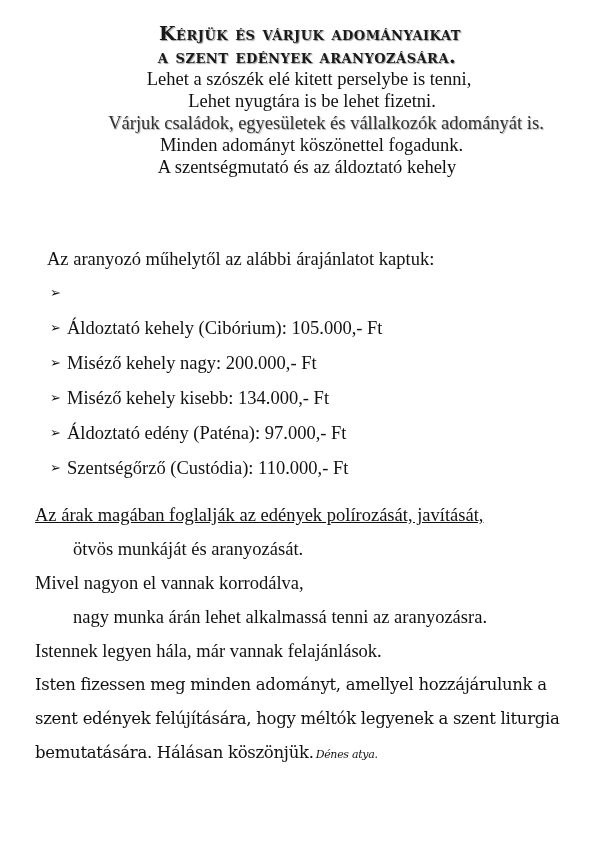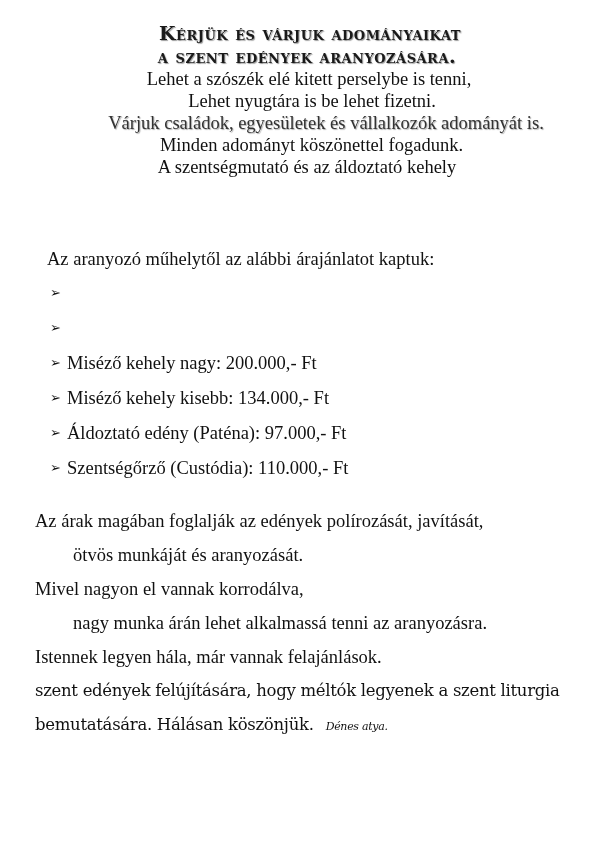--- a/index.html
+++ b/index.html
@@ -83,37 +83,37 @@
     }
     .price-item .arrow {
       display: inline-block;
       width: 17px;
       font-family: "DejaVu Sans", sans-serif;
       font-size: 13px;
       line-height: 22px;
       color: #111;
     }
     .price-item.first .arrow { width: 24px; }
-    .note-gap { margin-top: 18px; }
+    .note-gap { margin-top: 12px; text-decoration: underline; }
     .line-row {
       font-size: 18.5px;
       line-height: 22px;
       height: 34px;
       white-space: nowrap;
     }
     .indent { padding-left: 38px; }
     .closing {
       font-family: "DejaVu Serif", "Liberation Serif", serif;
       font-size: 16.5px;
       letter-spacing: -0.3px;
     }
     .signature {
       font-style: italic;
       font-size: 11px;
-      margin-left: 12px;
+      margin-left: 2px;
     }
   </style>
 </head>
 <body>
 
 <div class="page">
 
   <div class="header-block">
     <p class="title-line t1">Kérjük és várjuk adományaikat</p>
     <p class="title-line t2">a szent edények aranyozására.</p>
@@ -126,20 +126,21 @@
 
   <div class="body-block">
     <p class="para offer-intro">Az aranyozó műhelytől az alábbi árajánlatot kaptuk:</p>
 
     <ul class="price-list">
       <li class="price-item first">
         <span class="arrow">➢</span>
       </li>
       <li class="price-item">
         <span class="arrow">➢</span>
+        <span>Áldoztató kehely (Cibórium): 105.000,- Ft</span>
       </li>
       <li class="price-item">
         <span class="arrow">➢</span>
         <span>Miséző kehely nagy: 200.000,- Ft</span>
       </li>
       <li class="price-item">
         <span class="arrow">➢</span>
         <span>Miséző kehely kisebb: 134.000,- Ft</span>
       </li>
       <li class="price-item">
@@ -151,19 +152,20 @@
         <span>Szentségőrző (Custódia): 110.000,- Ft</span>
       </li>
     </ul>
 
     <div class="line-row note-gap">Az árak magában foglalják az edények polírozását, javítását,</div>
     <div class="line-row indent">ötvös munkáját és aranyozását.</div>
     <div class="line-row">Mivel nagyon el vannak korrodálva,</div>
     <div class="line-row indent">nagy munka árán lehet alkalmassá tenni az aranyozásra.</div>
     <div class="line-row">Istennek legyen hála, már vannak felajánlások.</div>
 
+    <div class="line-row closing">Isten fizessen meg minden adományt, amellyel hozzájárulunk a</div>
     <div class="line-row closing">szent edények felújítására, hogy méltók legyenek a szent liturgia</div>
     <div class="line-row closing">
       <span>bemutatására. Hálásan köszönjük.</span><span class="signature">Dénes atya.</span>
     </div>
   </div>
 
 </div>
 
 </body></html>

